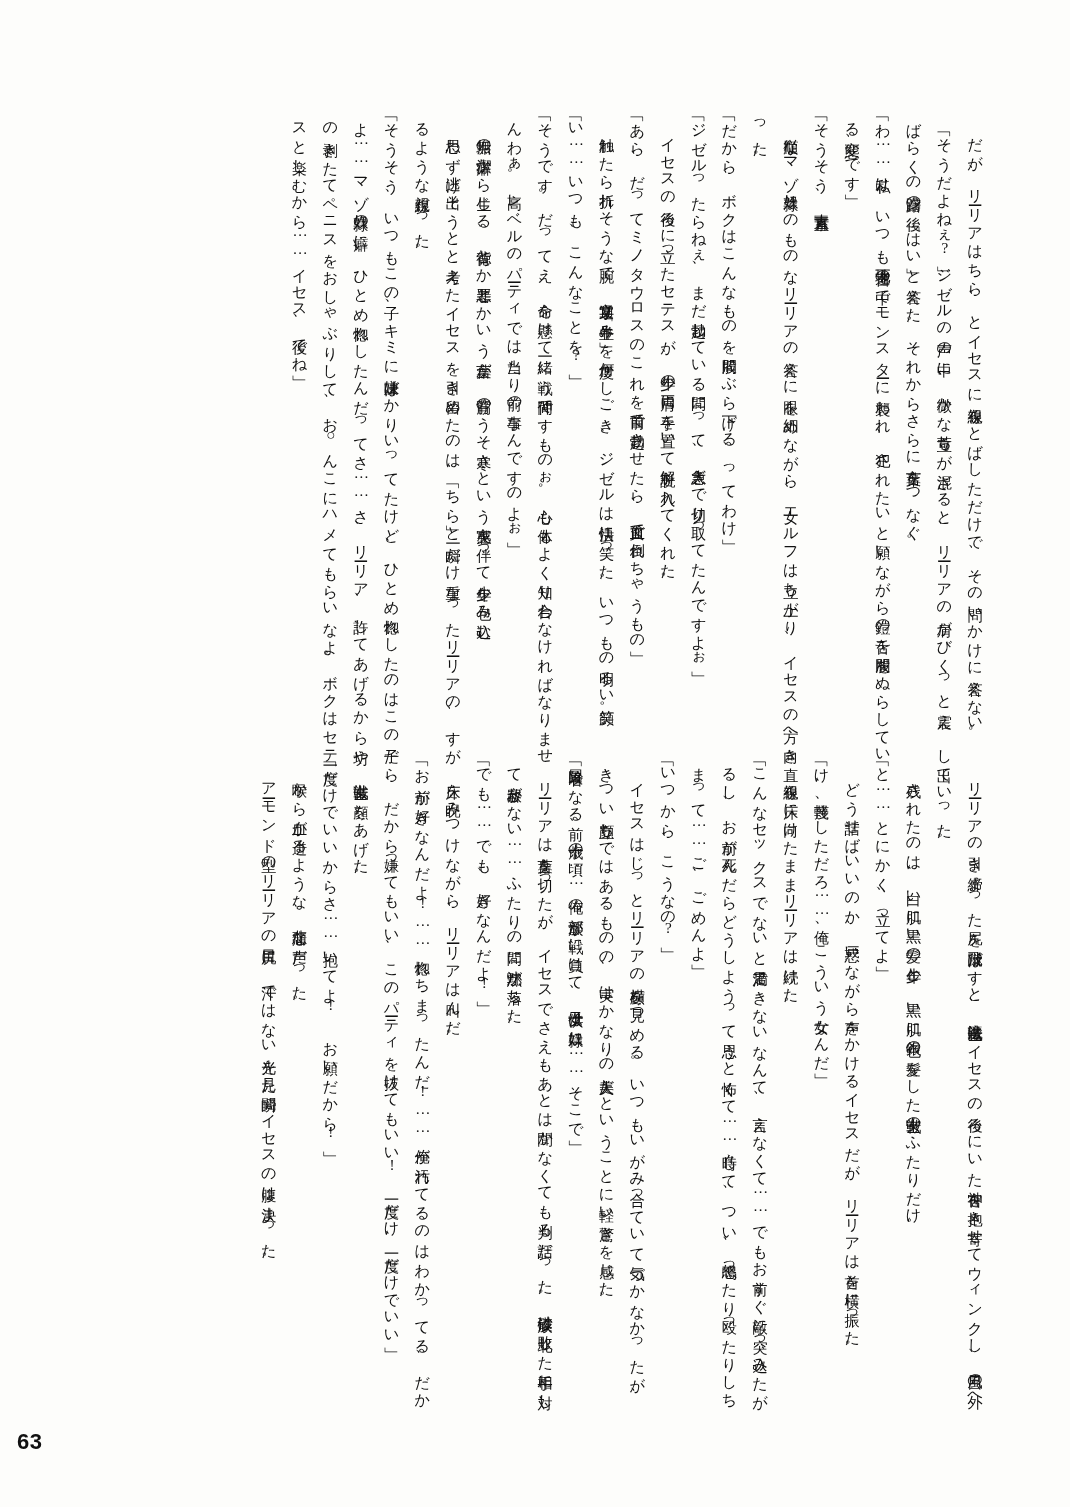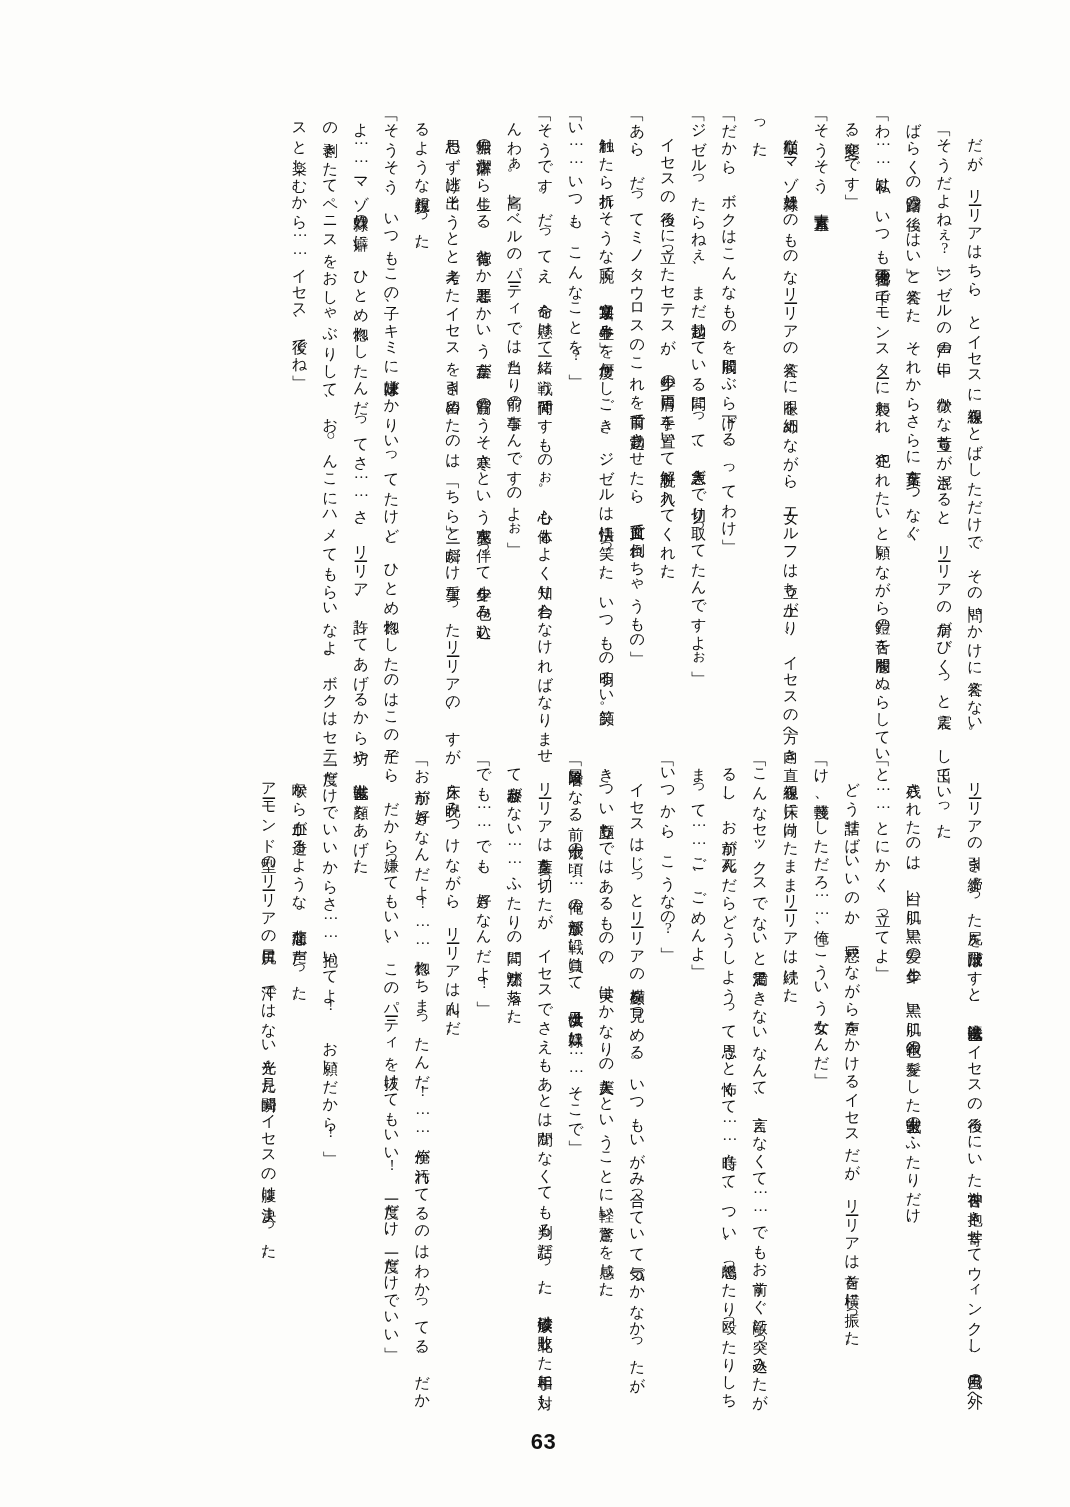--- a/index.html
+++ b/index.html
@@ -50,21 +50,20 @@
     display: block;
   }
   .indent {
     text-indent: 1em;
   }
   .page-number {
     position: absolute;
     left: 0;
     right: 0;
     bottom: 52px;
-    text-align: center;
     font-family: "Liberation Sans", sans-serif;
     font-weight: bold;
     font-size: 22px;
     letter-spacing: 0.02em;
     color: #111111;
     margin-left: 17px;
   }
 </style>
 </head>
 <body>

